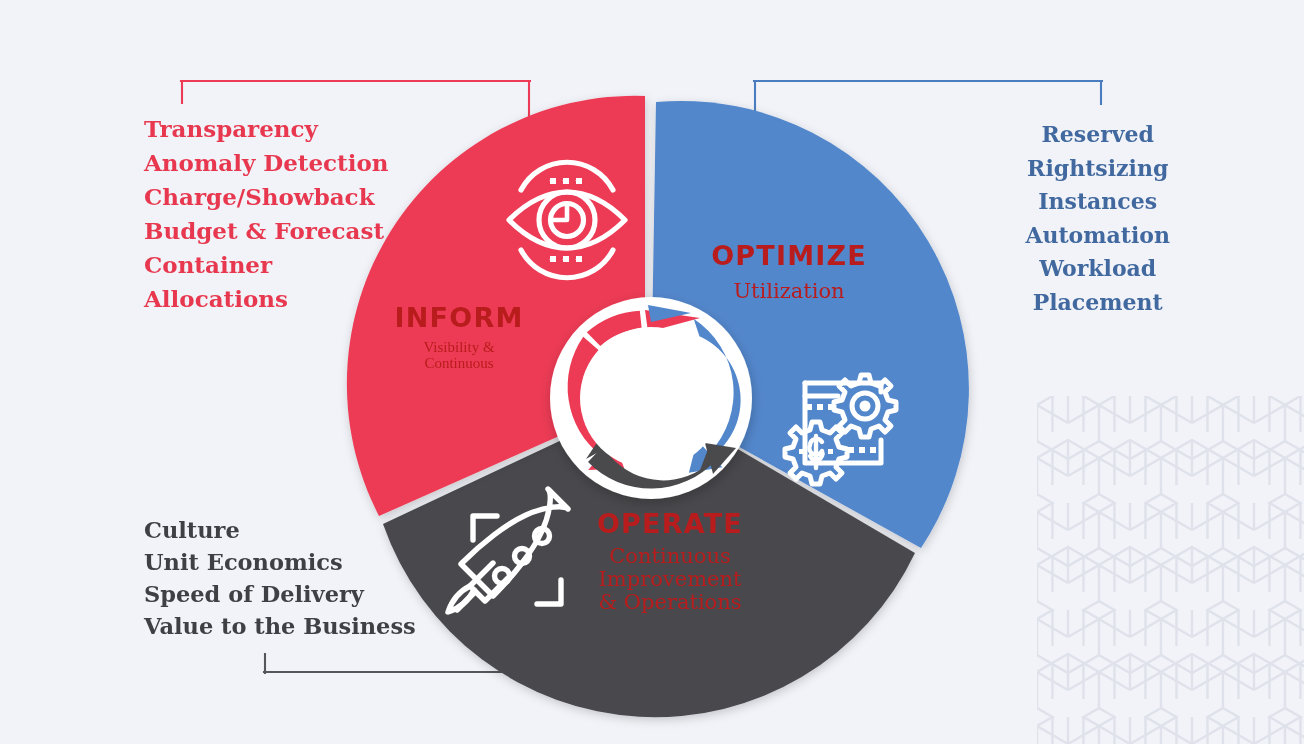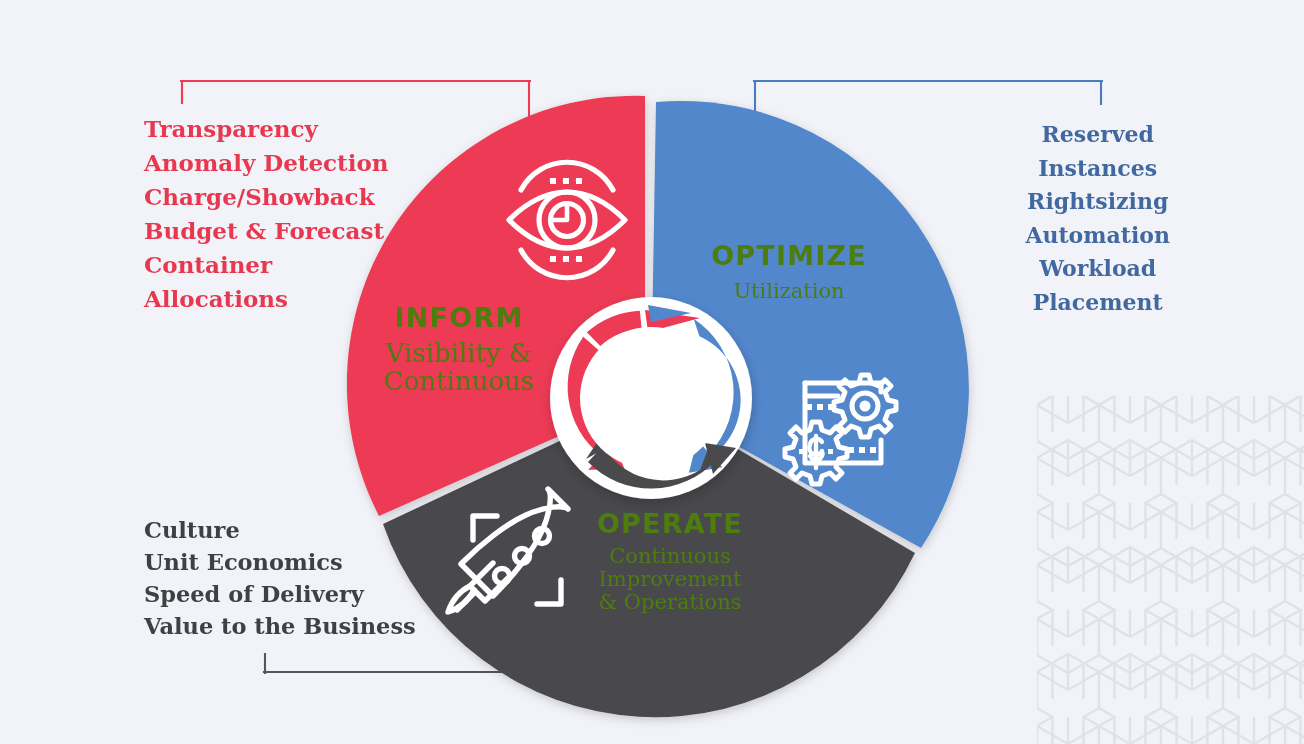--- a/index.html
+++ b/index.html
@@ -44,35 +44,35 @@
   }
   .list-operate {
     left:144px; top:514px;
     color:#3f4044;
     font-size:22.5px;
     line-height:32px;
     text-align:left;
   }
 
   
-  .seg-label { position:absolute; text-align:center; color:#4d7c0f; }
+  .seg-label { position:absolute; text-align:center; color:#b91c1c; }
   .seg-title {
     font-family:"DejaVu Sans", sans-serif;
     font-weight:bold;
     letter-spacing:1.2px;
     text-transform:uppercase;
   }
   .seg-sub {
     font-family:"DejaVu Serif", serif;
     line-height:1.09;
   }
 
   .label-inform { left:359px; top:302px; width:200px; }
   .label-inform .seg-title { font-size:27px; margin-bottom:6px; }
-  .label-inform .seg-sub { font-size:26px; }
+  .label-inform .seg-sub { font-size:15px;font-family:Liberation Serif, serif; }
 
   .label-optimize { left:689px; top:240px; width:200px; }
   .label-optimize .seg-title { font-size:27px; margin-bottom:6px; }
   .label-optimize .seg-sub { font-size:21px;margin-top:9px; }
 
   .label-operate { left:570px; top:508px; width:200px; }
   .label-operate .seg-title { font-size:27px; margin-bottom:6px; }
   .label-operate .seg-sub { font-size:21px; }
 </style>
 </head>
@@ -267,22 +267,22 @@
     <div>Transparency</div>
     <div>Anomaly Detection</div>
     <div>Charge/Showback</div>
     <div>Budget &amp; Forecast</div>
     <div>Container</div>
     <div>Allocations</div>
   </div>
 
   <div class="list list-optimize">
     <div>Reserved</div>
+    <div>Rightsizing</div>
     <div>Instances</div>
-    <div>Rightsizing</div>
     <div>Automation</div>
     <div>Workload</div>
     <div>Placement</div>
   </div>
 
   <div class="list list-operate">
     <div>Culture</div>
     <div>Unit Economics</div>
     <div>Speed of Delivery</div>
     <div>Value to the Business</div>

